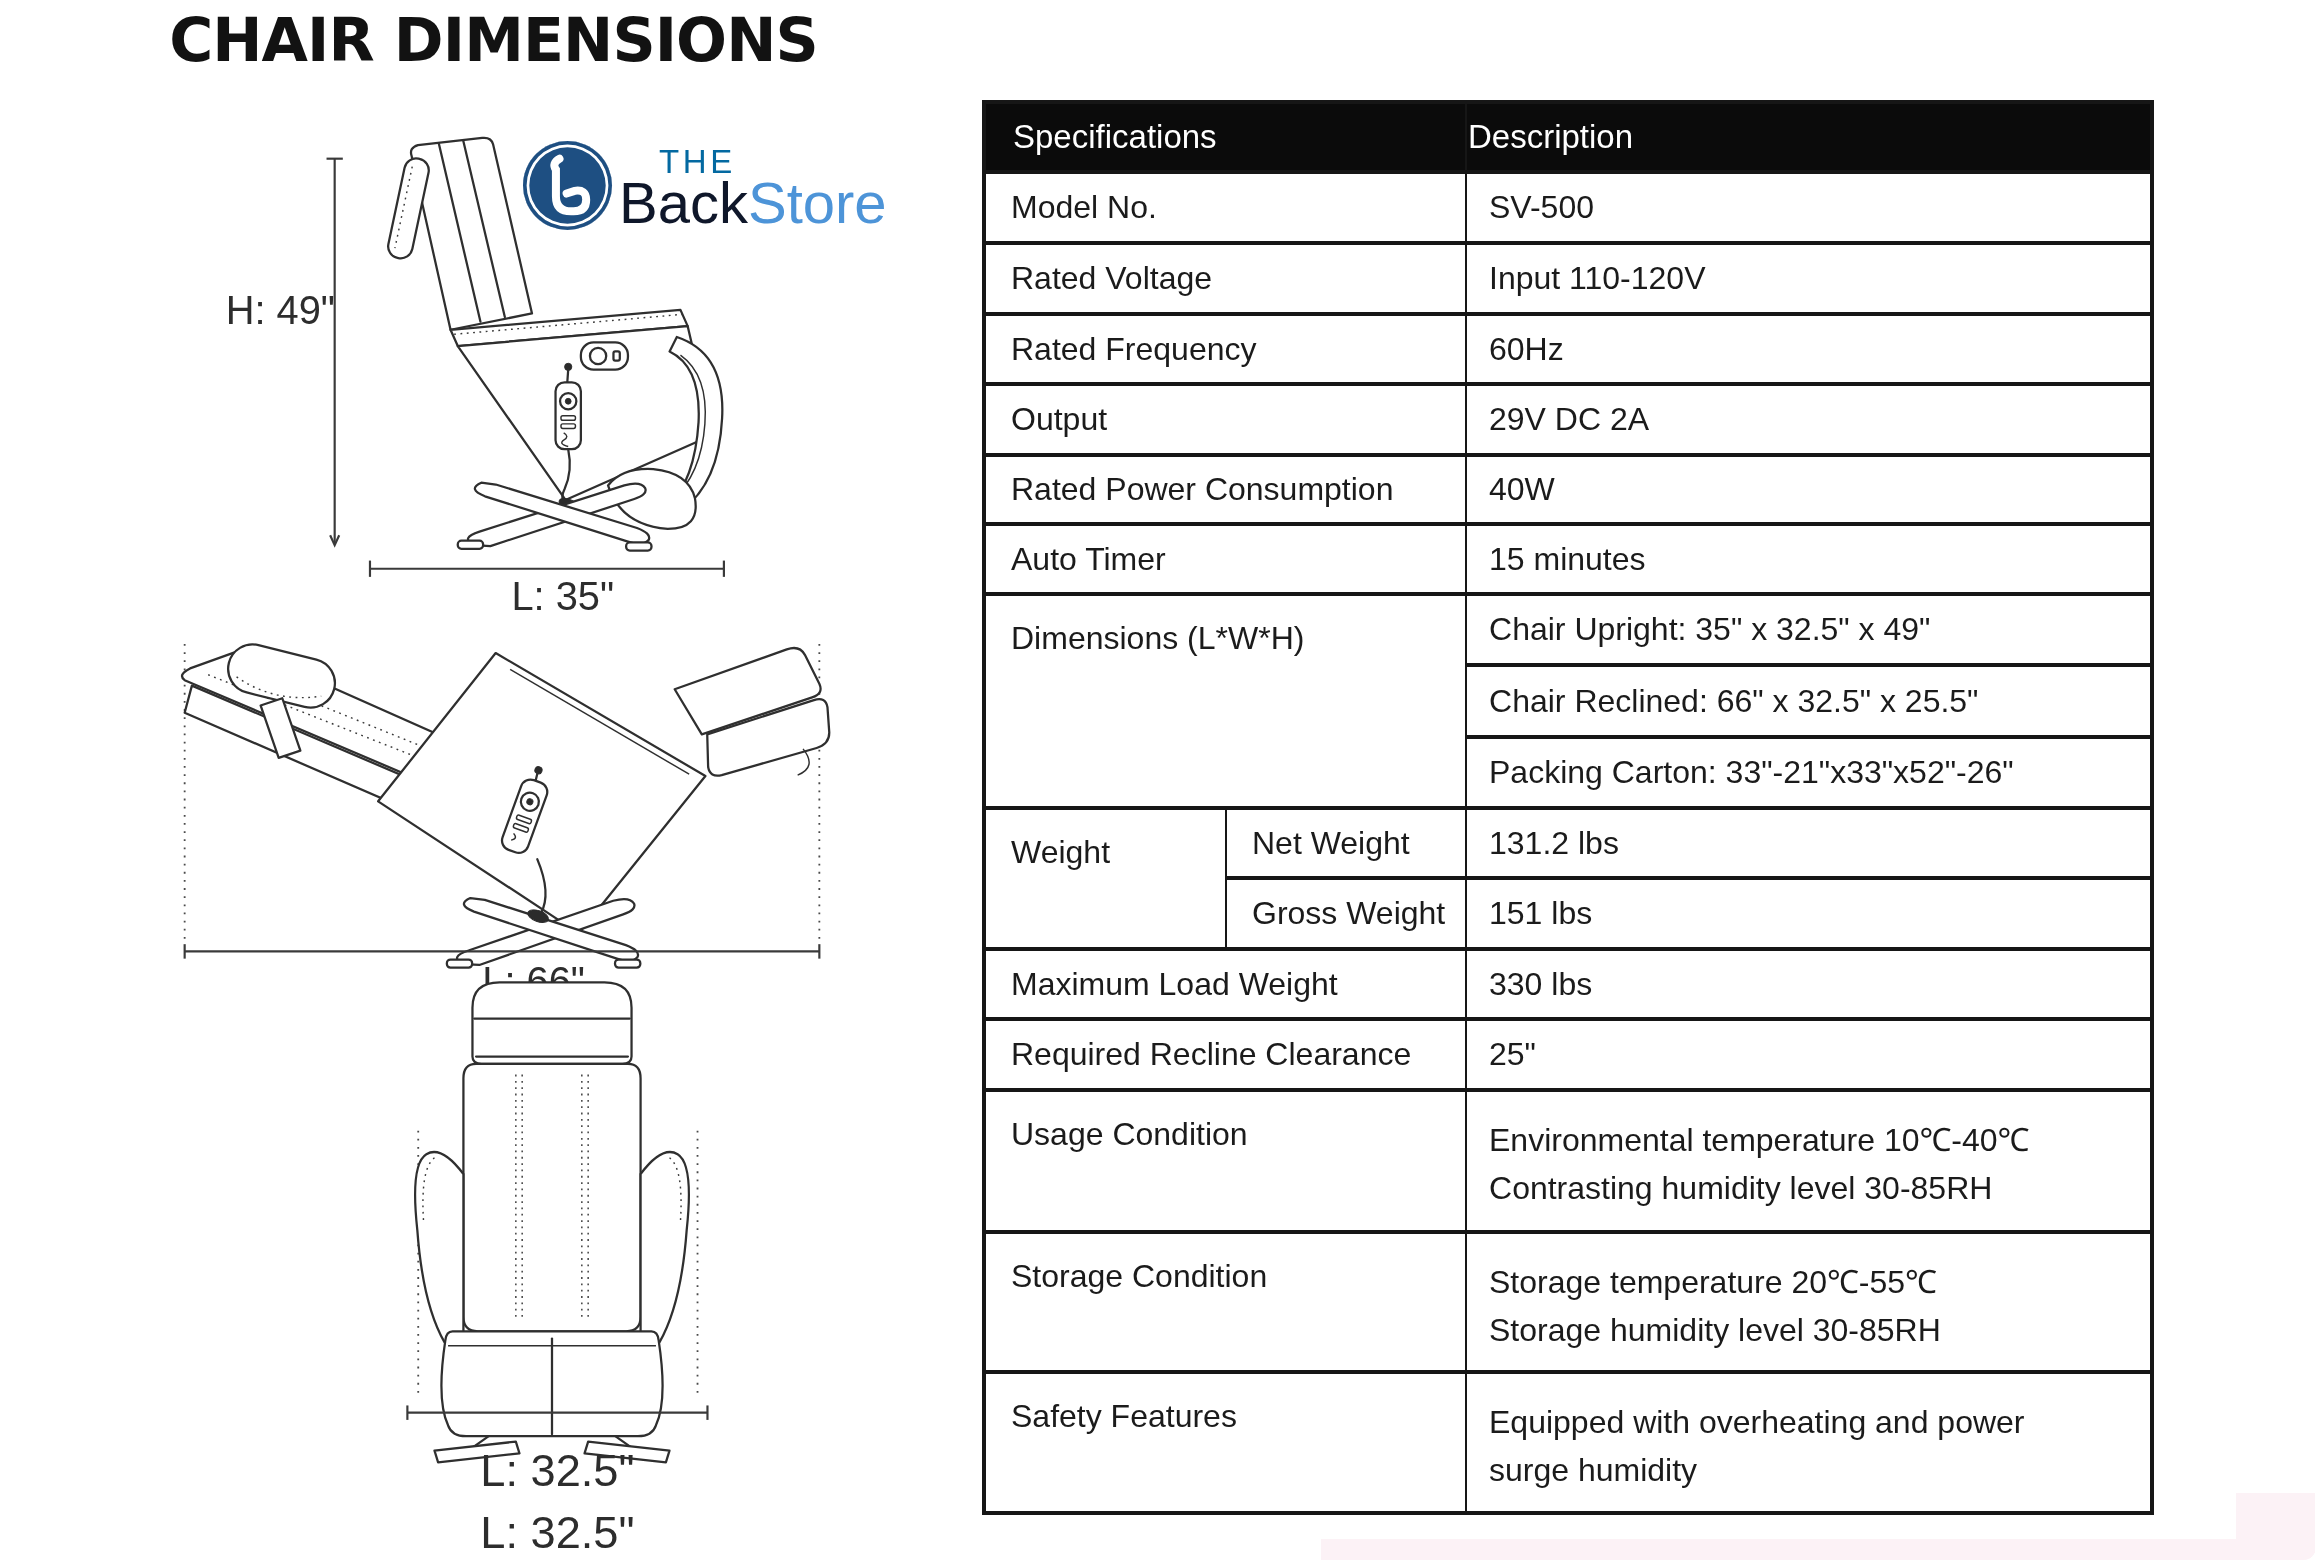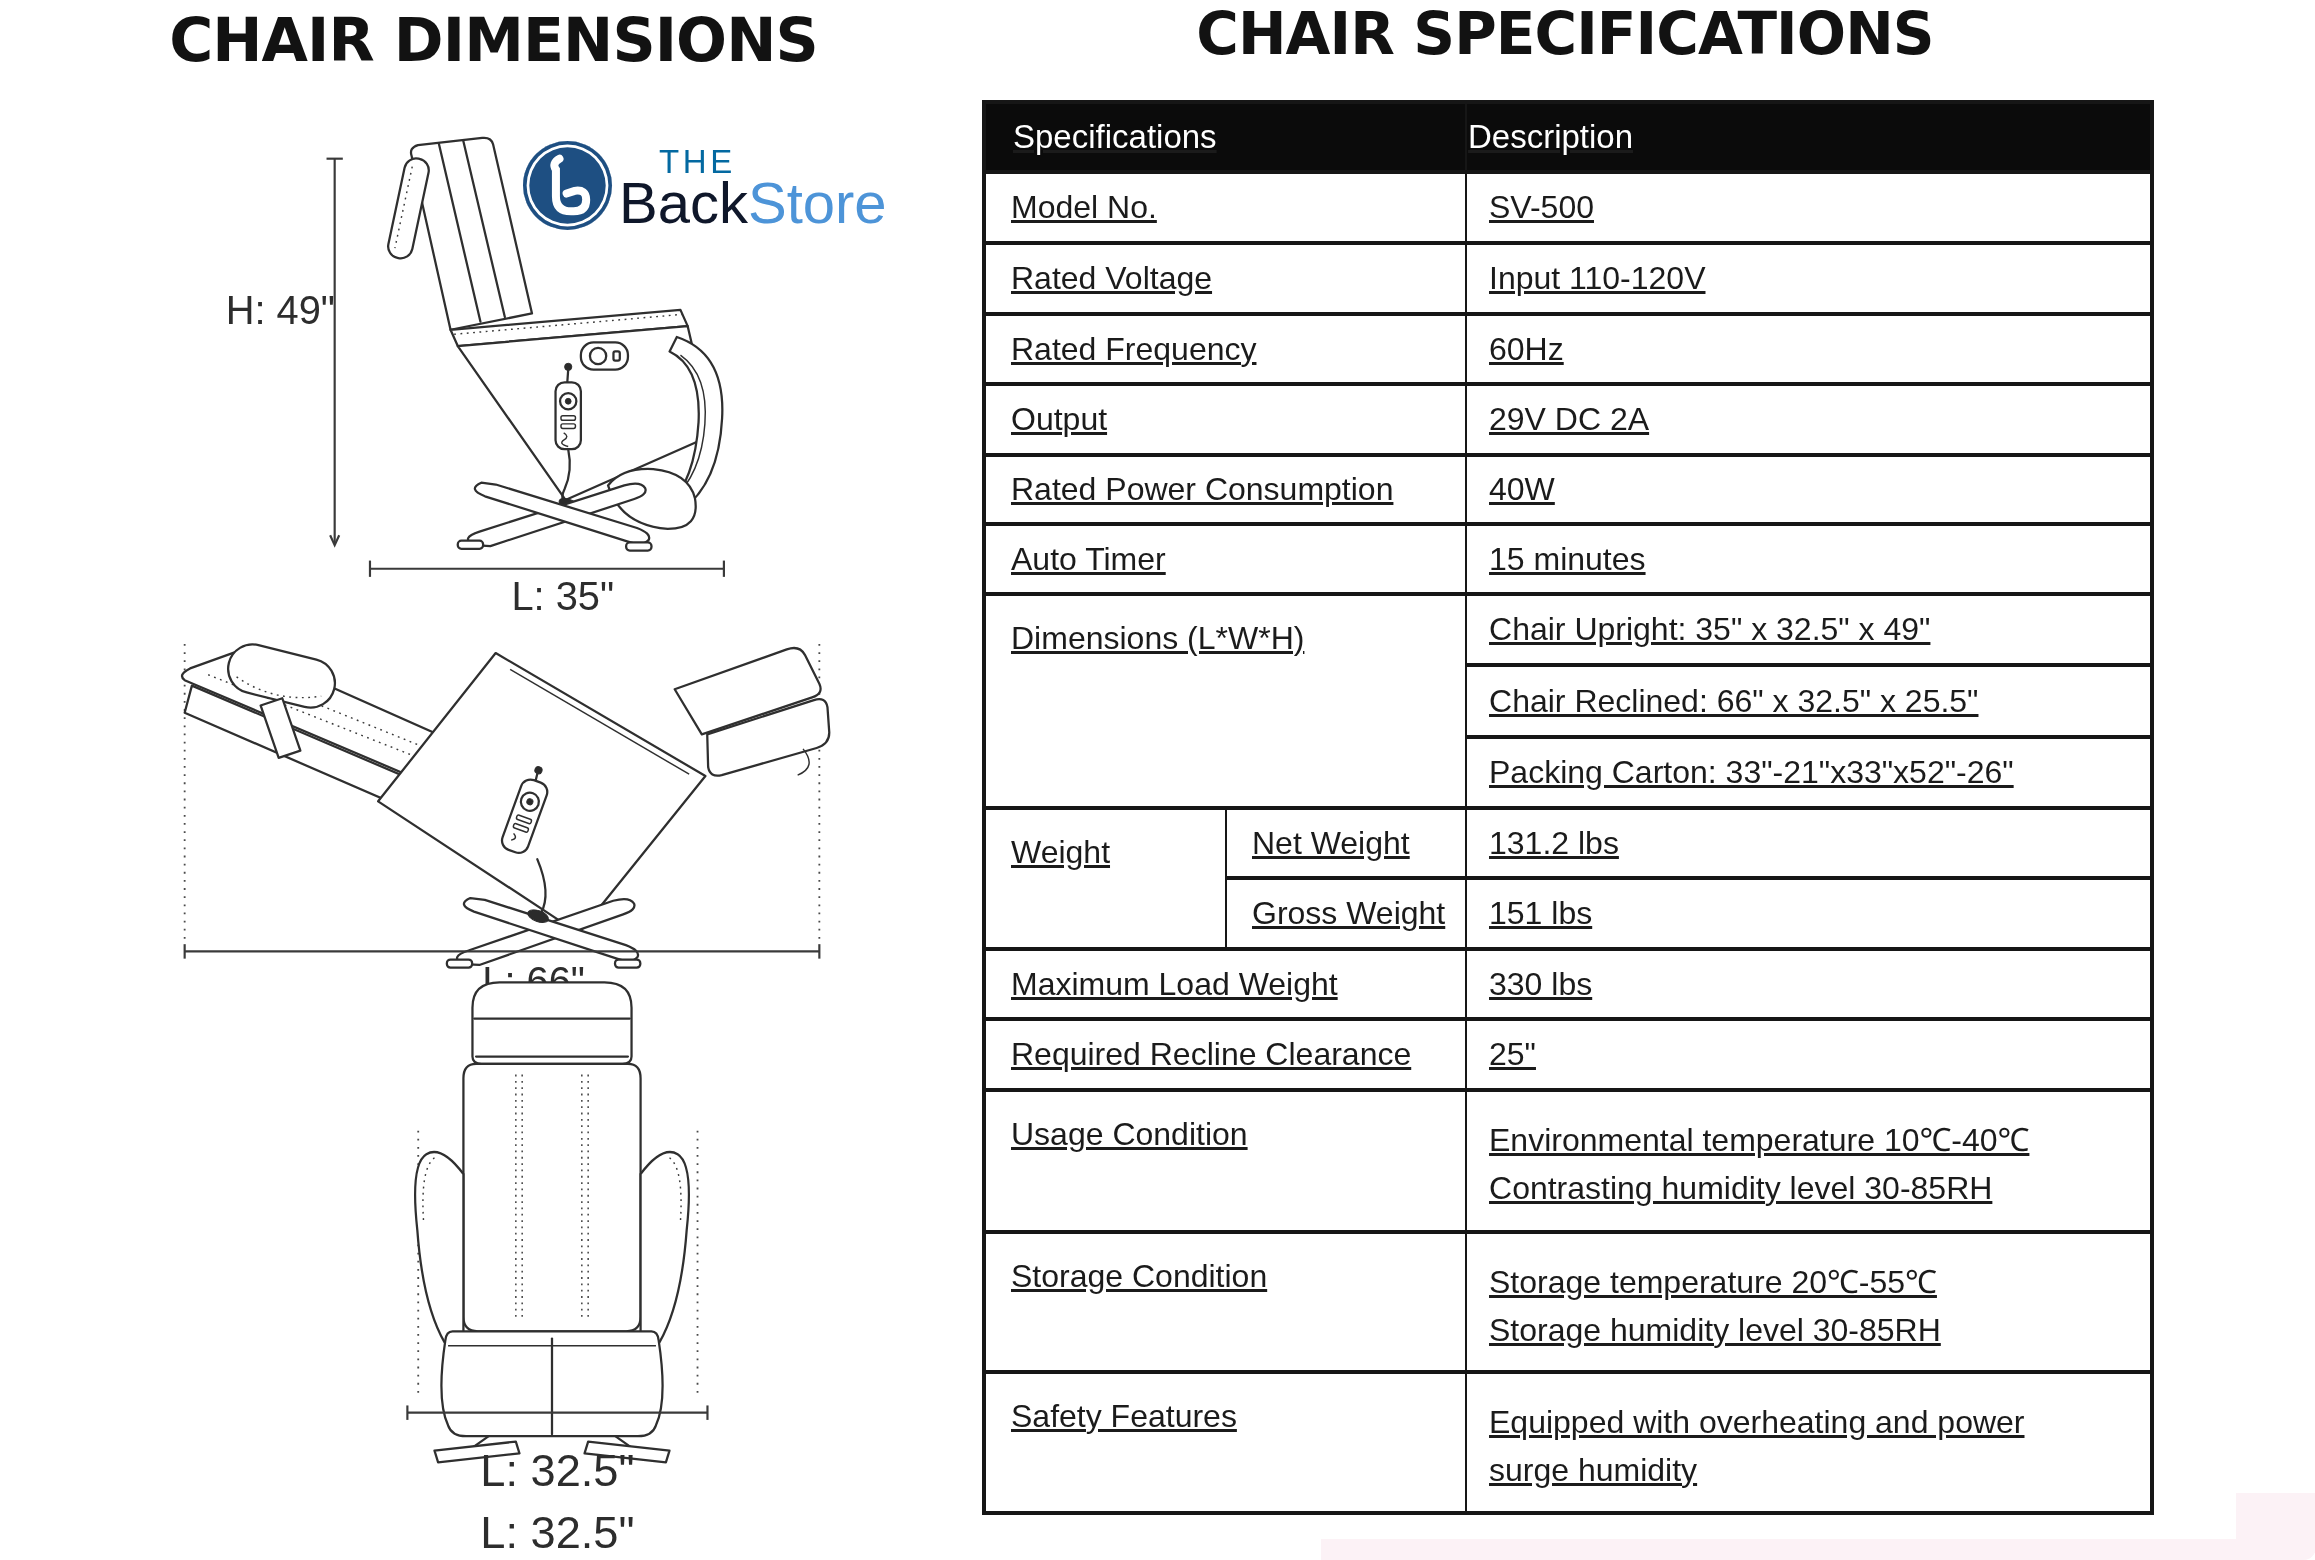--- a/index.html
+++ b/index.html
@@ -32,21 +32,21 @@
   .skf{stroke:#2f2f2f;stroke-width:2.5;fill:#ffffff;stroke-linejoin:round;}
   .thin{stroke:#2f2f2f;stroke-width:1.6;fill:none;}
   .stitch{stroke:#3a3a3a;stroke-width:1.6;fill:none;stroke-dasharray:2 5;}
   .dotted{stroke:#4a4a4a;stroke-width:2;fill:none;stroke-dasharray:2 7;}
   .dim{stroke:#3a3a3a;stroke-width:2.4;fill:none;}
   .dim-label{font-family:"Liberation Sans",sans-serif;font-size:44px;fill:#2d2d2d;font-weight:400;}
   .dim-label-lg{font-size:50px;}
   .dark{fill:#2b2b2b;stroke:#2b2b2b;}
   
   .spec-table-wrap{position:absolute;left:982px;top:100px;}
-  table.spec{border-collapse:collapse;table-layout:fixed;width:1167px;border:4.5px solid #161616;text-decoration:underline;}
+  table.spec{border-collapse:collapse;table-layout:fixed;width:1167px;border:4.5px solid #161616;}
   table.spec th,table.spec td{
     border-left:2.7px solid #161616;border-right:2.7px solid #161616;
     border-top:4.5px solid #161616;border-bottom:4.5px solid #161616;
     font-size:32px;color:#1b1b1b;overflow:hidden;
   }
   table.spec th{background:#0b0b0b;color:#ffffff;font-weight:500;font-size:33px;}
   th.spec-h{text-align:left;padding-left:27px;}
   th.desc-h{text-align:left;}
   td.lab{text-align:left;padding-left:25px;}
   td.val{text-align:left;padding-left:22px;}
@@ -56,21 +56,20 @@
   .pink{position:absolute;background:#fcf2f6;}
   #pink-bottom{left:1321px;top:1539px;width:995px;height:22px;}
   #pink-right{left:2236px;top:1493px;width:80px;height:68px;}
 </style>
 </head>
 <body>
 
 <div class="canvas">
 
   <div class="big-title" id="title-left">CHAIR DIMENSIONS</div>
-  <div class="big-title" id="title-right">CHAIR SPECIFICATIONS</div>
 
   <div class="logo">
     <div class="logo-circle">
       <svg width="89" height="89" viewBox="0 0 100 100">
         <path d="M41,20 Q32,25 37,32 L37,62 Q37,79 54,79 L57,79 Q71,79 71,66 Q71,54 58,56 L49,59" fill="none" stroke="#ffffff" stroke-width="9" stroke-linecap="round"></path>
       </svg>
     </div>
     <div class="logo-the">THE</div>
     <div class="logo-word"><span class="logo-back">Back</span><span class="logo-store">Store</span></div>
   </div>

